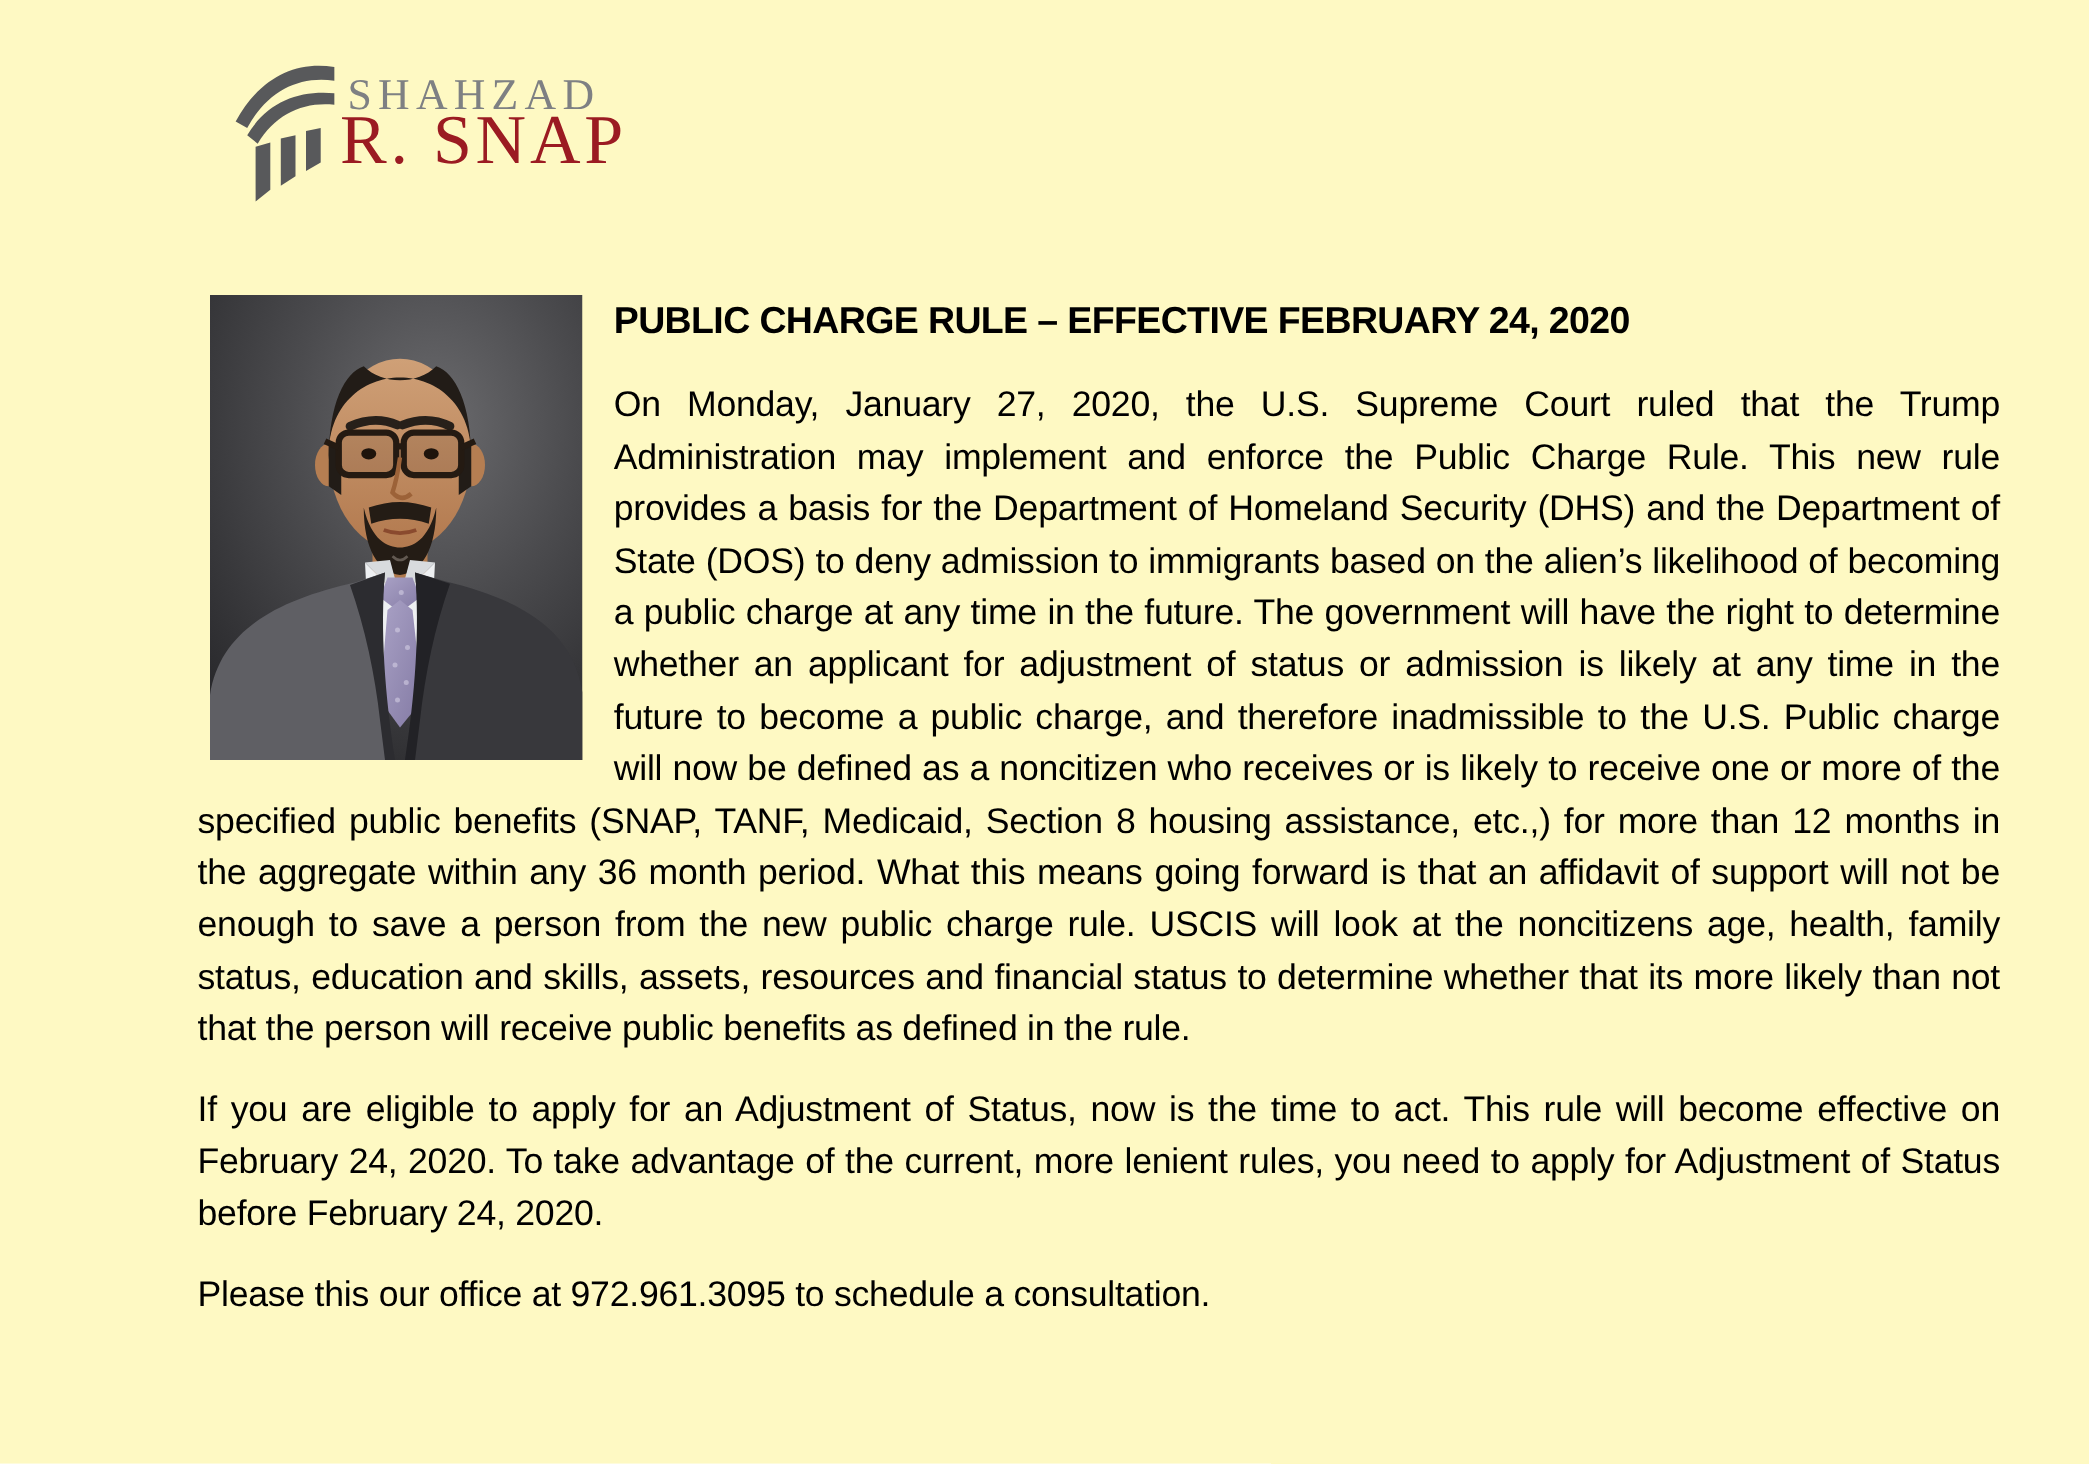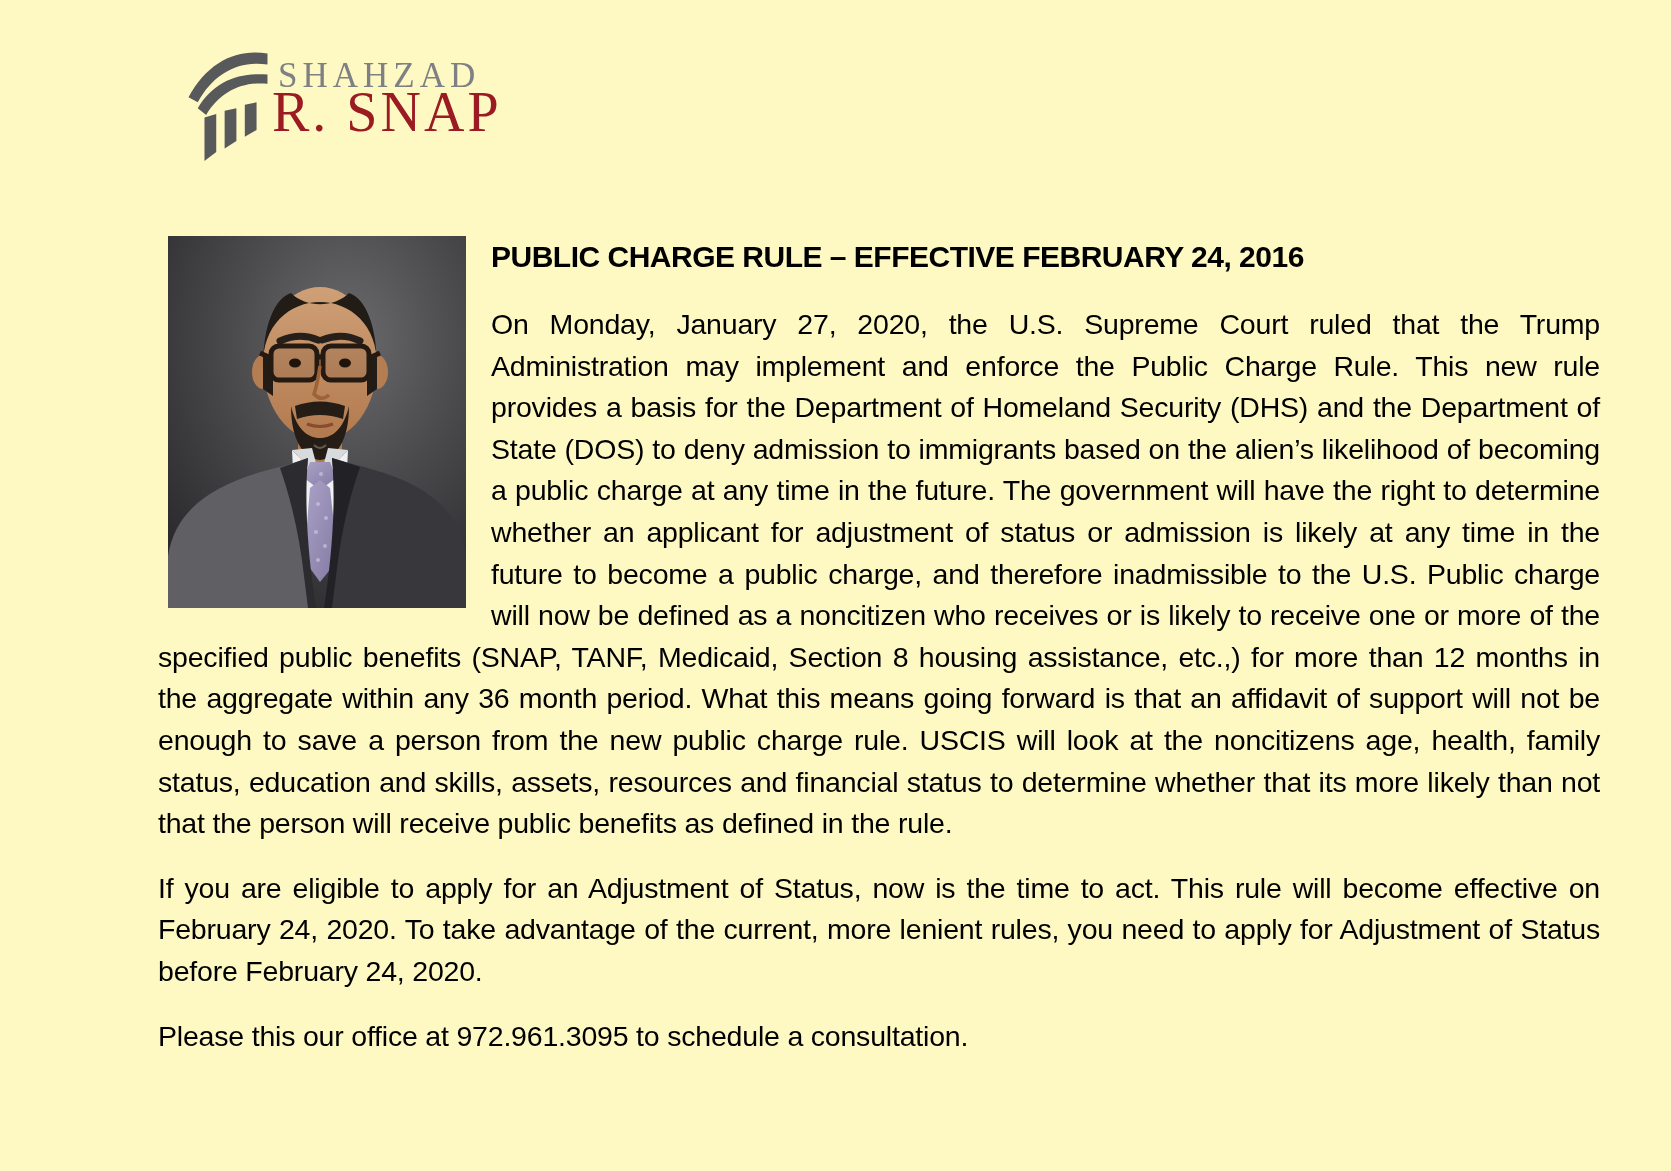--- a/index.html
+++ b/index.html
@@ -117,20 +117,20 @@
             <circle cx="153" cy="238" r="2"></circle>
         </g>
 
         <path d="M0,372 V320 C8,268 54,244 116,230 L140,222 C134,280 136,330 144,372 Z" fill="#5f5f64"></path>
         <path d="M298,372 V318 C290,266 246,243 188,229 L164,222 C170,280 168,330 160,372 Z" fill="#38383c"></path>
         <path d="M140,222 L112,232 C124,266 132,304 136,340 L140,372 L148,372 C140,320 136,268 140,222 Z" fill="#2c2c30"></path>
         <path d="M164,222 L192,231 C180,265 172,303 168,340 L164,372 L156,372 C164,320 168,268 164,222 Z" fill="#222226"></path>
       </svg>
     </div>
 
-    <h1 class="heading">PUBLIC CHARGE RULE – EFFECTIVE FEBRUARY 24, 2016</h1>
+    <h1 class="heading">PUBLIC CHARGE RULE – EFFECTIVE FEBRUARY 24, 2020</h1>
 
     <p class="para">On Monday, January 27, 2020, the U.S. Supreme Court ruled that the Trump Administration may implement and enforce the Public Charge Rule.  This new rule provides a basis for the Department of Homeland Security (DHS) and the Department of State (DOS) to deny admission to immigrants based on the alien’s likelihood of becoming a public charge at any time in the future.  The government will have the right to determine whether an applicant for adjustment of status or admission is likely at any time in the future to become a public charge, and therefore inadmissible to the U.S. Public charge will now be defined as a noncitizen who receives or is likely to receive one or more of the specified public benefits (SNAP, TANF, Medicaid, Section 8 housing assistance, etc.,) for more than 12 months in the aggregate within any 36 month period. What this means going forward is that an affidavit of support will not be enough to save a person from the new public charge rule.  USCIS will look at the noncitizens age, health, family status, education and skills, assets, resources and financial status to determine whether that its more likely than not that the person will receive public benefits as defined in the rule.</p>
     <p class="para">If you are eligible to apply for an Adjustment of Status, now is the time to act. This rule will become effective on February 24, 2020.  To take advantage of the current, more lenient rules, you need to apply for Adjustment of Status before February 24, 2020.</p>
     <p class="para last">Please this our office at 972.961.3095 to schedule a consultation.</p>
 
   </div>
 </div>
 
 </body></html>

